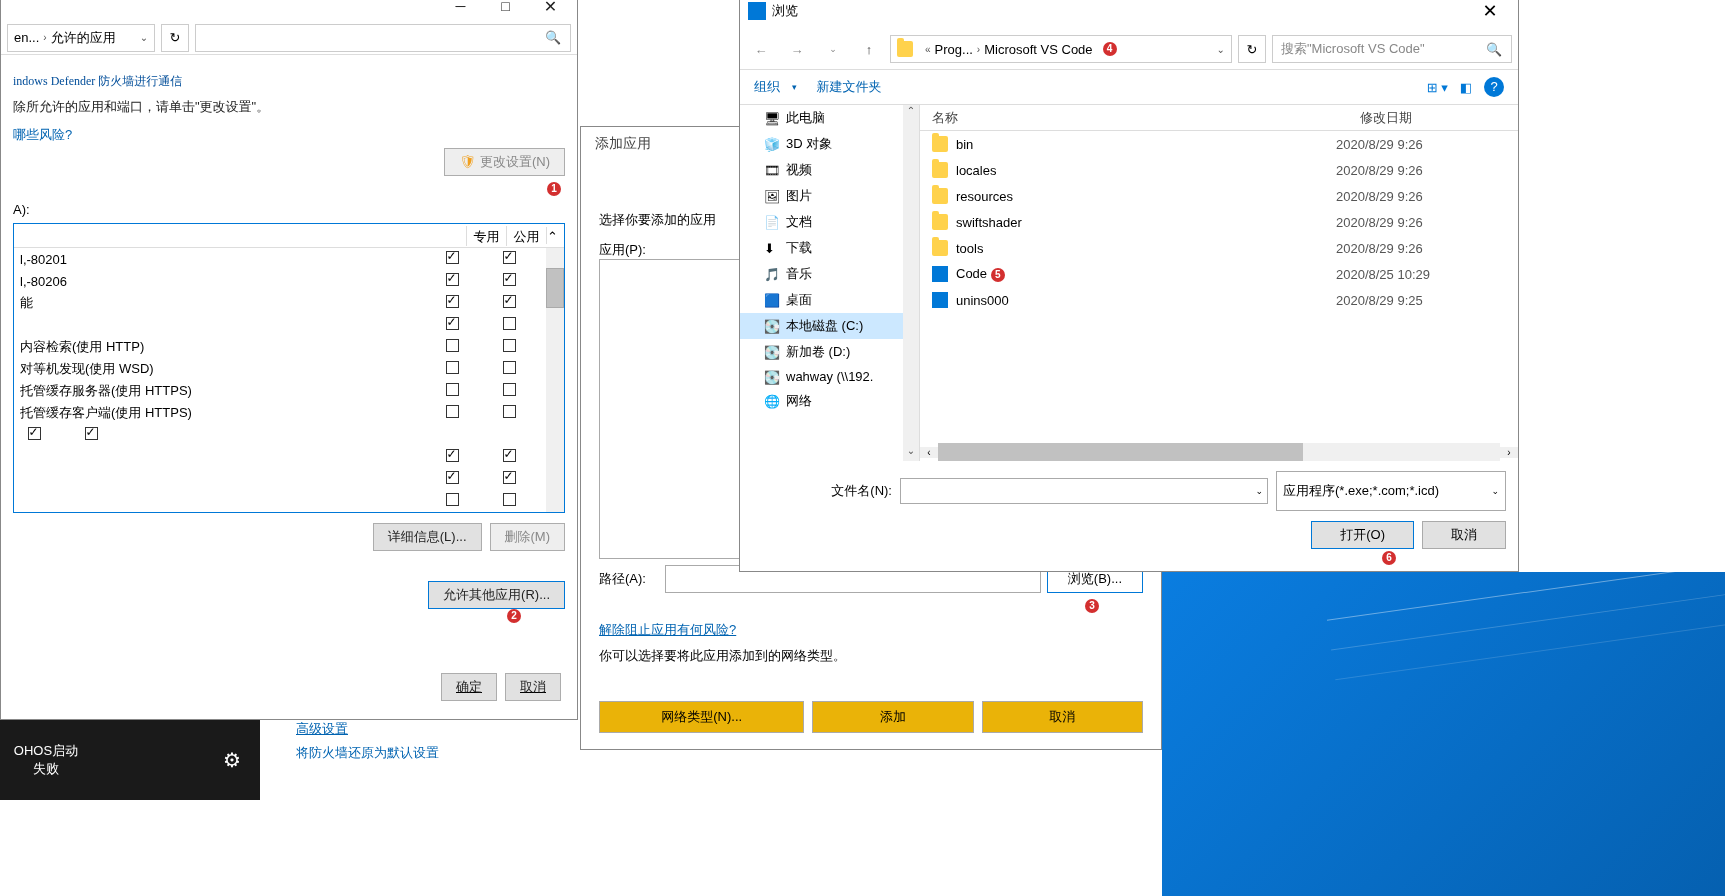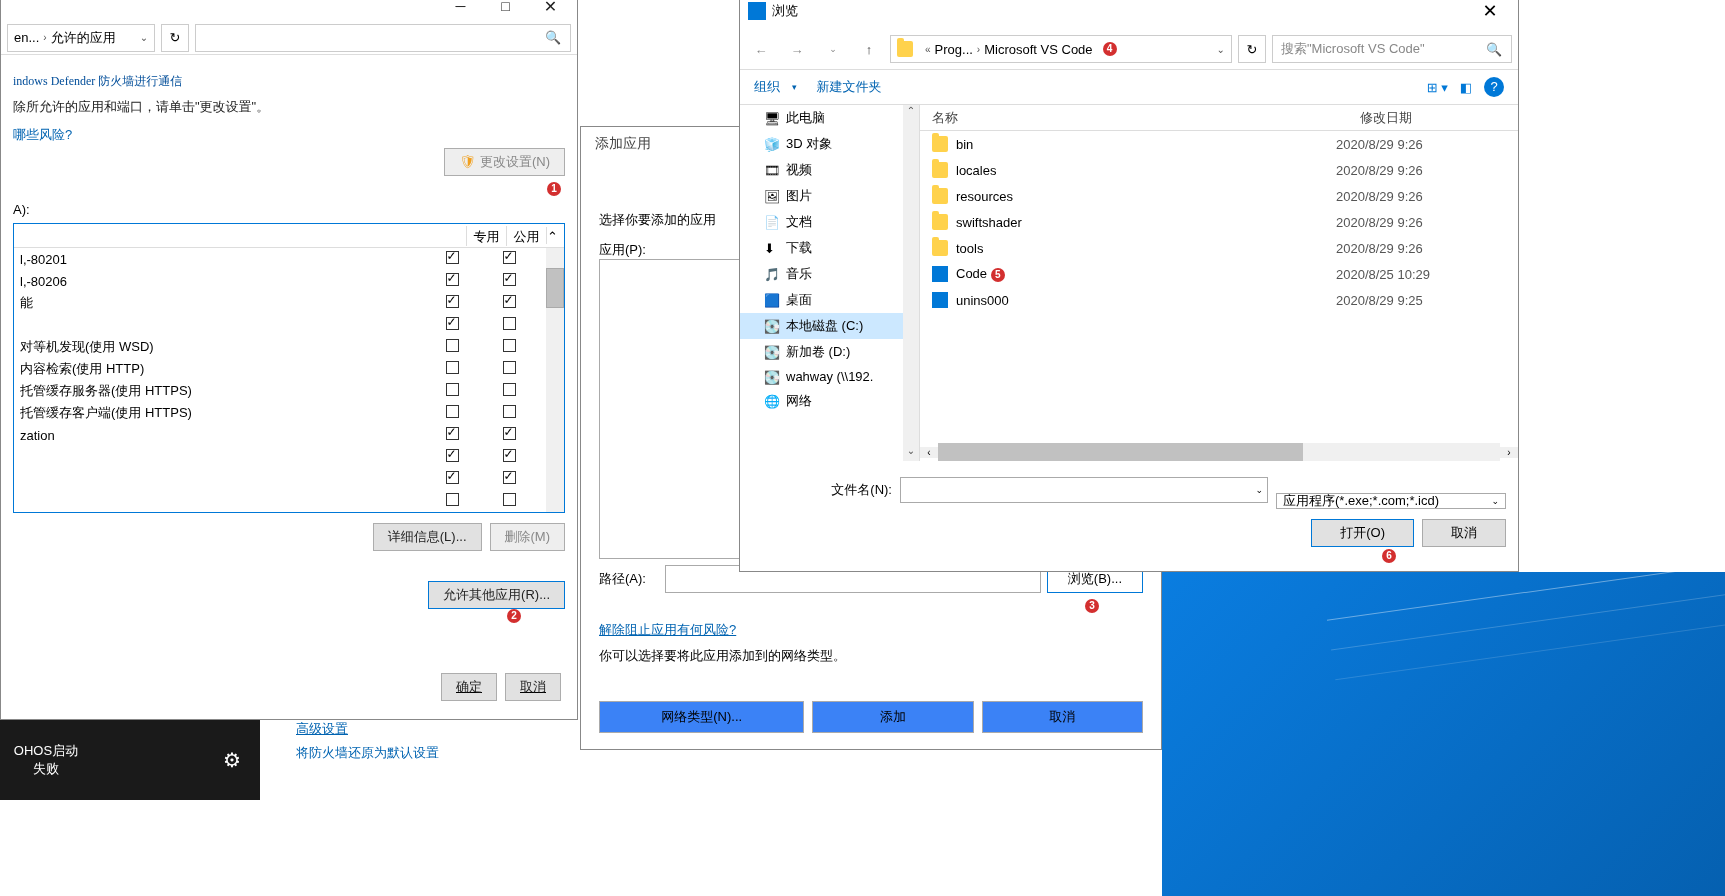--- a/index.html
+++ b/index.html
@@ -44,21 +44,21 @@
 
 .w2 { left: 580px; top: 126px; width: 582px; height: 624px; border: 1px solid #888; }
 .w2 .ttl { padding: 8px 14px; color: #444; font-size: 14px; }
 .w2 .body2 { padding: 10px 18px; }
 .w2 .pathrow { display: flex; align-items: center; gap: 6px; margin: 6px 0 10px; }
 .pathinput { flex: 1; height: 28px; border: 1px solid #aaa; }
 .smallbtn { border: 1px solid #0078d7; background: #fff; padding: 4px 20px; }
 .biglist { width: 100%; height: 300px; border: 1px solid #aaa; background: #fff; margin-bottom: 6px; }
 .lnk2 { color: #0063b1; text-decoration: underline; display: inline-block; margin: 8px 0; }
 .netrow { display: flex; gap: 8px; margin-top: 36px; }
-.netbtn { flex: 1; border: 1px solid #aaa; background: #3b82f6; padding: 6px; text-align: center; }
+.netbtn { flex: 1; border: 1px solid #aaa; background: #eab308; padding: 6px; text-align: center; }
 
 
 .w3 { left: 739px; top: -8px; width: 780px; height: 580px; border: 1px solid #888; background: #fff; }
 .w3 .t3 { display: flex; align-items: center; height: 36px; padding: 0 8px; }
 .w3 .t3 .bic { width: 18px; height: 18px; margin-right: 6px; display: inline-block; }
 .w3 .t3 .ttxt { flex: 1; }
 .w3 .t3 .cx { width: 40px; text-align: center; font-size: 18px; }
 .w3 .nav3 { height: 40px; display: flex; align-items: center; gap: 6px; padding: 0 6px; }
 .navbtn { width: 30px; height: 26px; display: flex; align-items: center; justify-content: center; color: #888; }
 .navbtn.active { color: #333; }
@@ -88,21 +88,21 @@
 .vsc { background: #0078d7; }
 .fname { flex: 1; }
 .fdate { width: 170px; color: #555; }
 .hscroll { height: 18px; display: flex; align-items: center; position: absolute; bottom: 0; left: 0; right: 0; }
 .hsar { width: 18px; text-align: center; background: #f0f0f0; font-size: 10px; }
 .hsbar { flex: 1; background: #f0f0f0; height: 18px; position: relative; }
 .hsthumb { position: absolute; left: 0; width: 65%; height: 100%; background: #c1c1c1; }
 .frow3 { display: flex; align-items: center; gap: 8px; padding: 10px 12px; }
 .flab { width: 140px; text-align: right; }
 .fin { flex: 1; height: 26px; border: 1px solid #aaa; padding: 0 4px; display: flex; align-items: center; justify-content: flex-end; }
-.ftype { width: 230px; height: 16px; border: 1px solid #aaa; padding: 4px 6px; display: flex; align-items: center; justify-content: space-between; margin-top: 22px; }
+.ftype { width: 230px; height: 40px; border: 1px solid #aaa; padding: 4px 6px; display: flex; align-items: center; justify-content: space-between; }
 .btns3 { display: flex; justify-content: flex-end; gap: 8px; padding: 0 12px 10px; }
 .bbtn3 { border: 1px solid #aaa; background: #e1e1e1; padding: 4px 28px; }
 .bbtn3.def { border: 1px solid #0078d7; }
 
 
 .taskbar { position: absolute; left: 0; bottom: 96px; height: 80px; width: 260px; background: #1a1a1a; color: #fff; display: flex; align-items: center; }
 .tbitem { padding: 4px 8px; font-size: 13px; text-align: center; }
 .gear { width: 40px; height: 40px; display: flex; align-items: center; justify-content: center; color: #fff; font-size: 20px; margin-left: auto; margin-right: 8px; }
 
 
@@ -182,45 +182,44 @@
             <div class="tcell"><span class="cb checked"></span></div>
             <div style="width:18px"></div>
           </div>
           <div class="trow">
             <div class="tname"></div>
             <div class="tcell"><span class="cb checked"></span></div>
             <div class="tcell"><span class="cb"></span></div>
             <div style="width:18px"></div>
           </div>
           <div class="trow">
+            <div class="tname">内容检索(使用 HTTP)</div>
+            <div class="tcell"><span class="cb"></span></div>
+            <div class="tcell"><span class="cb"></span></div>
+            <div style="width:18px"></div>
+          </div>
+          <div class="trow">
             <div class="tname">对等机发现(使用 WSD)</div>
             <div class="tcell"><span class="cb"></span></div>
             <div class="tcell"><span class="cb"></span></div>
             <div style="width:18px"></div>
           </div>
           <div class="trow">
-            <div class="tname">内容检索(使用 HTTP)</div>
-            <div class="tcell"><span class="cb"></span></div>
-            <div class="tcell"><span class="cb"></span></div>
-            <div style="width:18px"></div>
-          </div>
-          <div class="trow">
             <div class="tname">托管缓存服务器(使用 HTTPS)</div>
             <div class="tcell"><span class="cb"></span></div>
             <div class="tcell"><span class="cb"></span></div>
             <div style="width:18px"></div>
           </div>
           <div class="trow">
             <div class="tname">托管缓存客户端(使用 HTTPS)</div>
             <div class="tcell"><span class="cb"></span></div>
             <div class="tcell"><span class="cb"></span></div>
             <div style="width:18px"></div>
           </div>
           <div class="trow">
-            <div class="tname">zation</div>
             <div class="tcell"><span class="cb checked"></span></div>
             <div class="tcell"><span class="cb checked"></span></div>
             <div style="width:18px"></div>
           </div>
           <div class="trow">
             <div class="tname"></div>
             <div class="tcell"><span class="cb checked"></span></div>
             <div class="tcell"><span class="cb checked"></span></div>
             <div style="width:18px"></div>
           </div>

